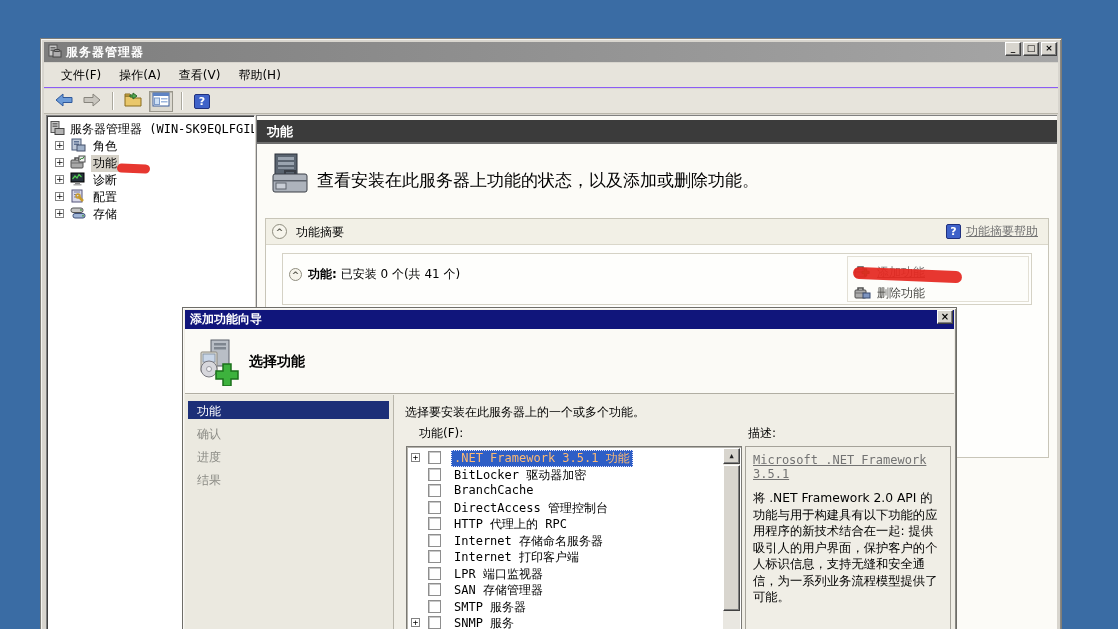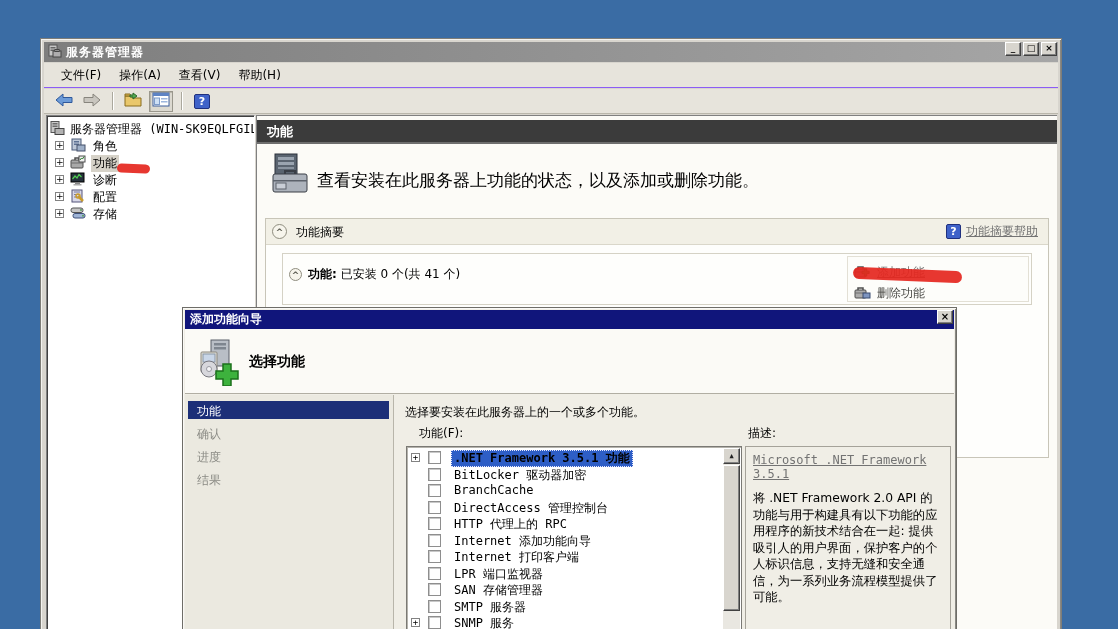--- a/index.html
+++ b/index.html
@@ -96,21 +96,21 @@
   .listlabel { position:absolute; left:24px; top:30px; }
   .desclabel { position:absolute; left:353px; top:30px; }
   .listbox { position:absolute; left:11px; top:51px; width:336px; bottom:-6px; background:#fff;
     border:1px solid #7A7974; box-shadow: inset 1px 1px 0 #B5B3AC; padding-top:3px; overflow:hidden; }
   .frow { position:relative; height:16.5px; }
   .fexp { position:absolute; left:4px; top:3px; width:9px; height:9px; background:#fff; border:1px solid #828282;
     font-size:9px; line-height:7px; text-align:center; }
   .fcheck { position:absolute; left:21px; top:1px; width:13px; height:13px; background:#fff;
     border:1px solid #8E8E8E; box-shadow: inset 1px 1px 0 #C8C8C8; }
   .flabel { position:absolute; left:44px; top:0px; padding:0 3px; white-space:nowrap; font-size:12px; }
-  .flabel.sel { background:#2E5EC6; color:#000000; outline:1px dotted #E8E8FF; outline-offset:-1px;font-weight:bold; }
+  .flabel.sel { background:#2E5EC6; color:#fdba74; outline:1px dotted #E8E8FF; outline-offset:-1px; }
   .sbar { position:absolute; right:1px; top:1px; bottom:1px; width:17px; background:#E9E7E1; }
   .sb-up { position:absolute; top:0; left:0; width:17px; height:16px; background:#D8D5CE;
     border:1px solid #fff; border-right-color:#404040; border-bottom-color:#404040;
     box-shadow: inset -1px -1px 0 #808080; font-size:7px; text-align:center; line-height:14px; color:#222; }
   .sb-thumb { position:absolute; top:17px; left:0; width:17px; height:146px; background:#D8D5CE;
     border:1px solid #fff; border-right-color:#404040; border-bottom-color:#404040;
     box-shadow: inset -1px -1px 0 #808080; }
   .descbox { position:absolute; left:350px; width:206px; top:51px; bottom:-6px;
     border:1px solid #A5A299; padding:6px 7px; overflow:hidden; }
   .desc-link { display:block; margin-bottom:9px; font-family:"DejaVu Sans Mono", monospace; font-size:12px; }
@@ -356,21 +356,21 @@
           <div class="frow">
             <span class="fcheck"></span>
             <span class="flabel">DirectAccess 管理控制台</span>
           </div>
           <div class="frow">
             <span class="fcheck"></span>
             <span class="flabel">HTTP 代理上的 RPC</span>
           </div>
           <div class="frow">
             <span class="fcheck"></span>
-            <span class="flabel">Internet 添加功能向导</span>
+            <span class="flabel">Internet 存储命名服务器</span>
           </div>
           <div class="frow">
             <span class="fcheck"></span>
             <span class="flabel">Internet 打印客户端</span>
           </div>
           <div class="frow">
             <span class="fcheck"></span>
             <span class="flabel">LPR 端口监视器</span>
           </div>
           <div class="frow">

